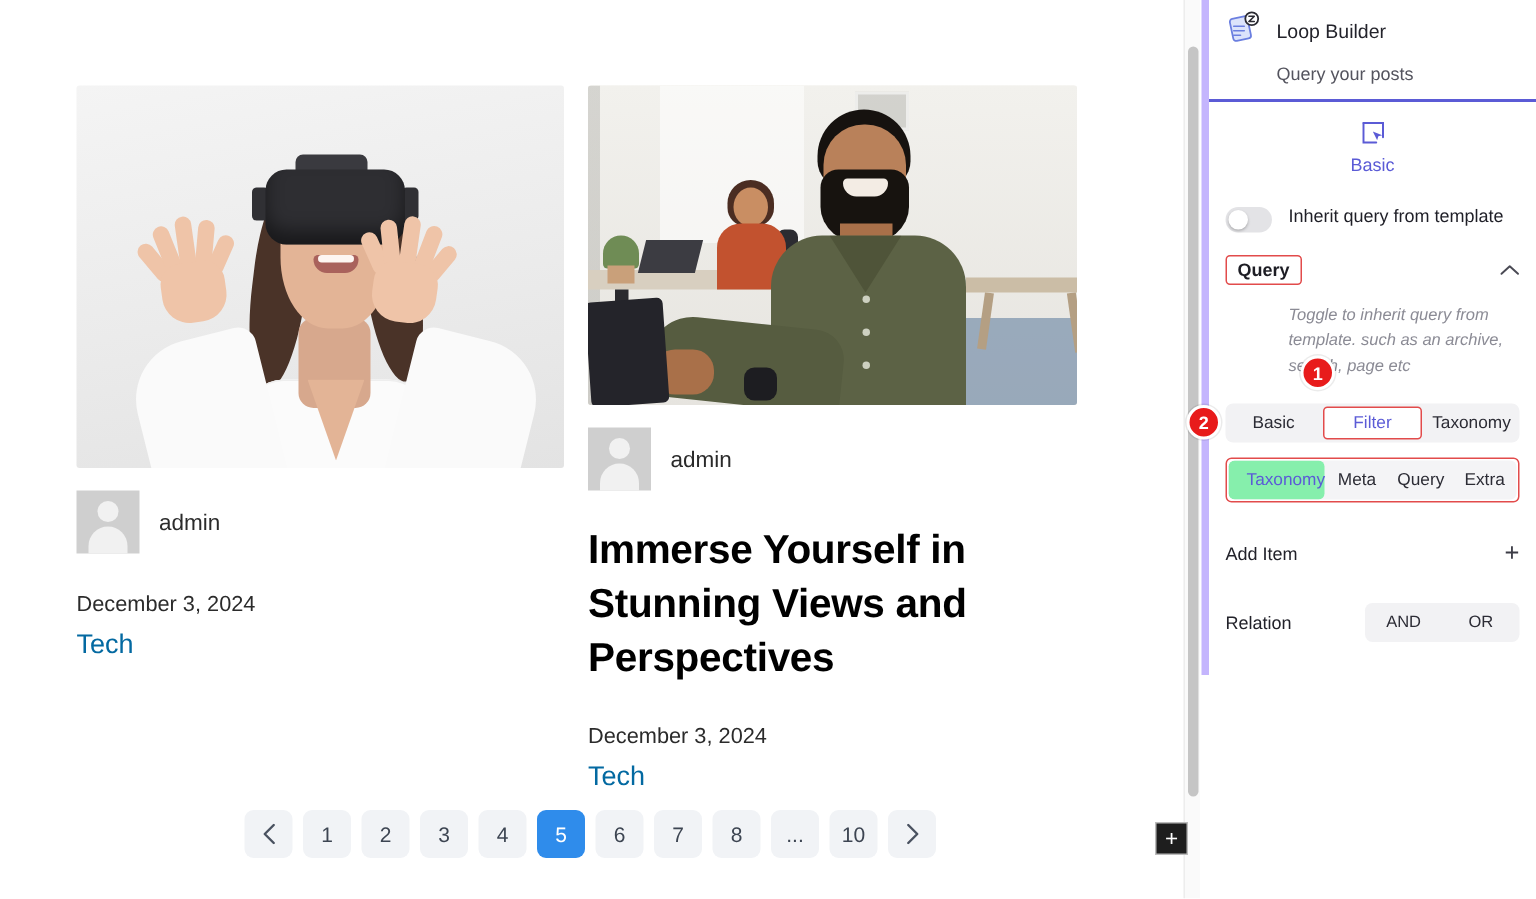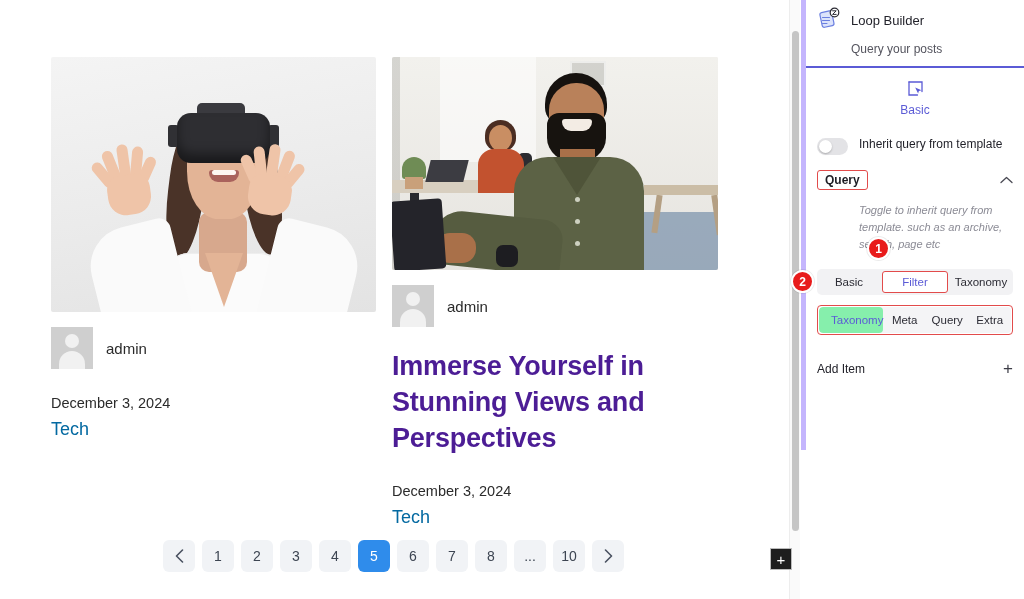--- a/index.html
+++ b/index.html
@@ -32,21 +32,21 @@
     width: 14px; height: 14px; border-radius: 50%;
     background: #f1f1f1; transform: translateX(-50%);
   }
   .avatar::after {
     content: ""; position: absolute; left: 50%; top: 24px;
     width: 26px; height: 22px; border-radius: 13px 13px 0 0;
     background: #f1f1f1; transform: translateX(-50%);
   }
   .author-name { font-size: 15px; color: #2b2b2b; }
   .post-title {
-    font-size: 27px; line-height: 1.33; font-weight: 700; color: #4c1d95;
+    font-size: 27px; line-height: 1.33; font-weight: 700; color: #000000;
     letter-spacing: -0.2px;
   }
   .post-date { font-size: 14.5px; color: #2b2b2b; }
   .post-cat { font-size: 18px; color: #0369a1; }
 
   
   .photo-vr { height: 255px; background: linear-gradient(170deg,#f4f4f4 0%,#ebebeb 55%,#e3e3e3 100%); }
   .vr-hair-l, .vr-hair-r {
     position: absolute; background: #4a3328; border-radius: 40% 40% 50% 50%;
   }
@@ -436,20 +436,27 @@
           <div class="stab">Query</div>
           <div class="stab">Extra</div>
         </div>
       </div>
 
       <div id="add-item-row">
         <span>Add Item</span>
         <span class="plus-btn">+</span>
       </div>
 
+      <div id="relation-row">
+        <span class="rel-label">Relation</span>
+        <div id="relation-seg">
+          <div class="rtab">AND</div>
+          <div class="rtab">OR</div>
+        </div>
+      </div>
 
     </div>
   </div>
 
   <div class="badge" id="badge-1">1</div>
   <div class="badge" id="badge-2">2</div>
 
 </div>
 
 </body></html>

